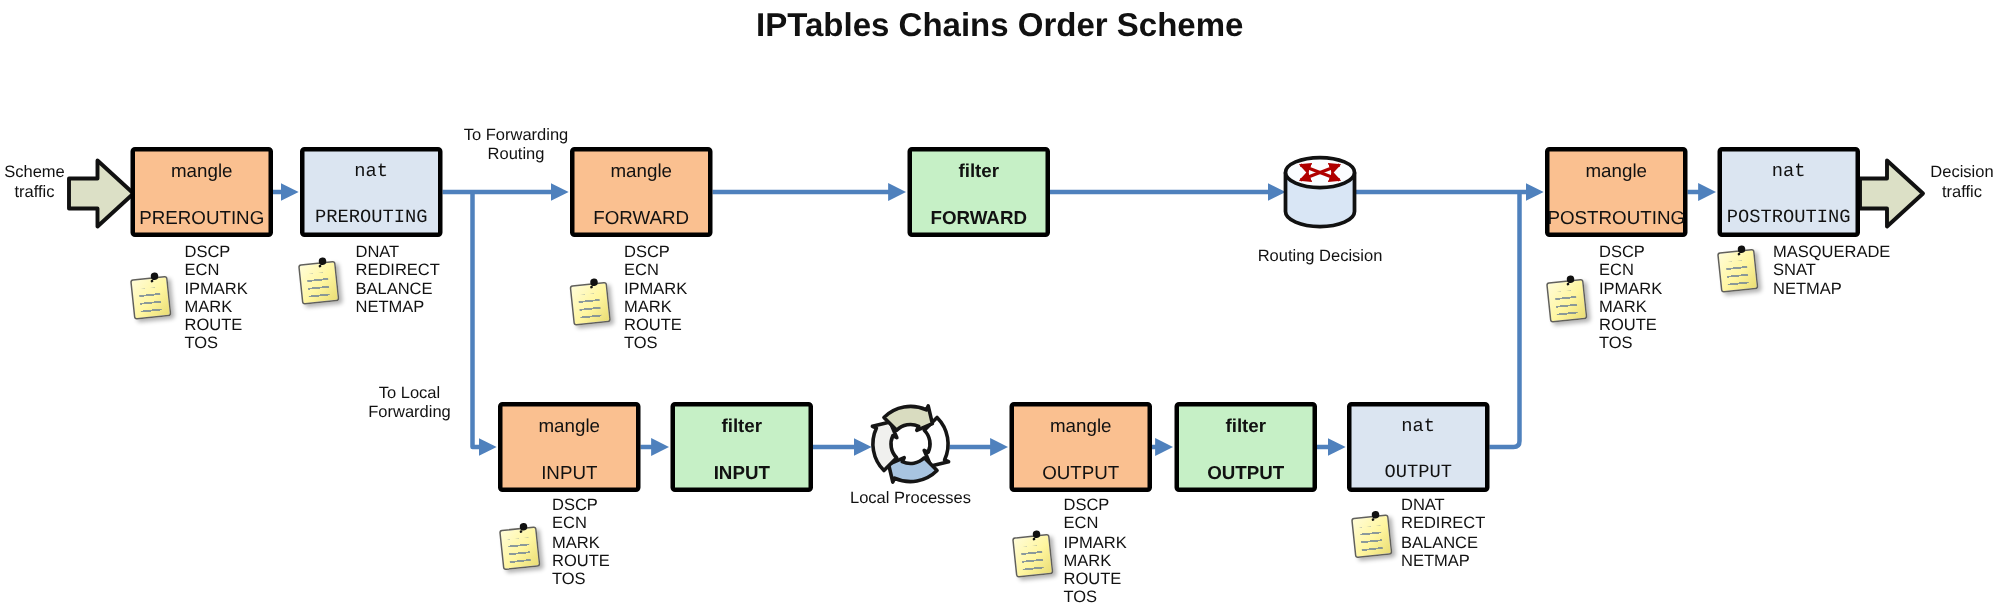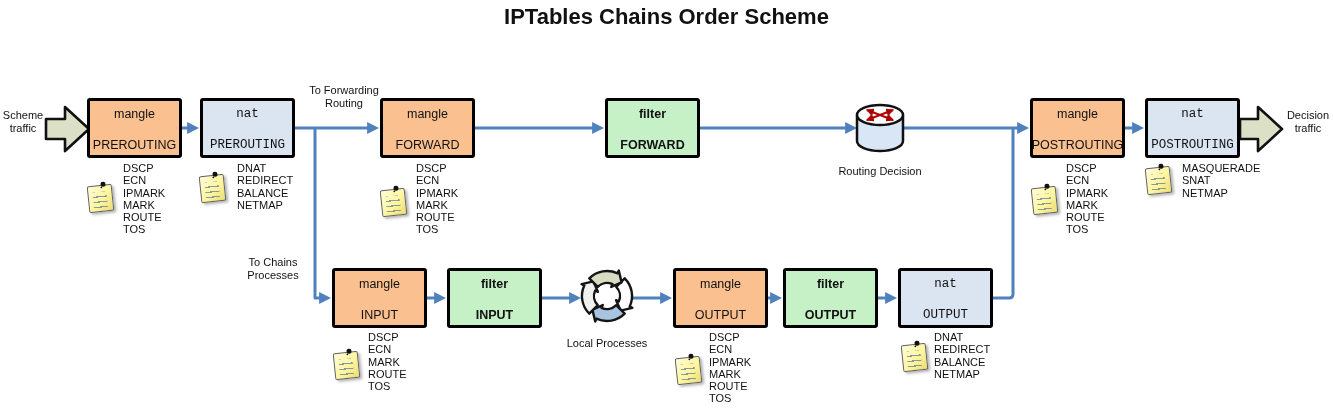--- a/index.html
+++ b/index.html
@@ -128,23 +128,23 @@
     <div>OUTPUT</div>
   </div>
   <div class="chain-box nat" style="left:898px;top:268px;">
     <div>nat</div>
     <div>OUTPUT</div>
   </div>
 
   <div class="label" style="left:0px;top:109px;width:46px;">Scheme traffic</div>
   <div class="label" style="left:1283px;top:109px;width:50px;">Decision traffic</div>
   <div class="label" style="left:300px;top:84px;width:88px;">To Forwarding Routing</div>
-  <div class="label" style="left:242px;top:256px;width:62px;">To Chains Processes</div>
+  <div class="label" style="left:242px;top:256px;width:62px;">To Local Forwarding</div>
   <div class="label" style="left:820px;top:165px;width:120px;">Routing Decision</div>
-  <div class="label" style="left:547px;top:337px;width:120px;">Local Processes</div>
+  <div class="label" style="left:547px;top:326px;width:120px;">Local Processes</div>
 
   <div class="note-icon" style="left:88px;top:185px;"></div>
   <div class="note-text" style="left:123px;top:162px;">DSCP
 ECN
 IPMARK
 MARK
 ROUTE
 TOS</div>
 
   <div class="note-icon" style="left:200px;top:175px;"></div>

